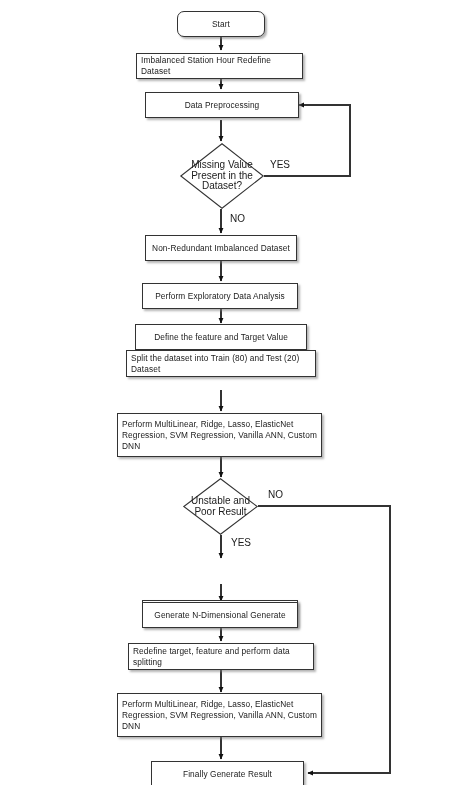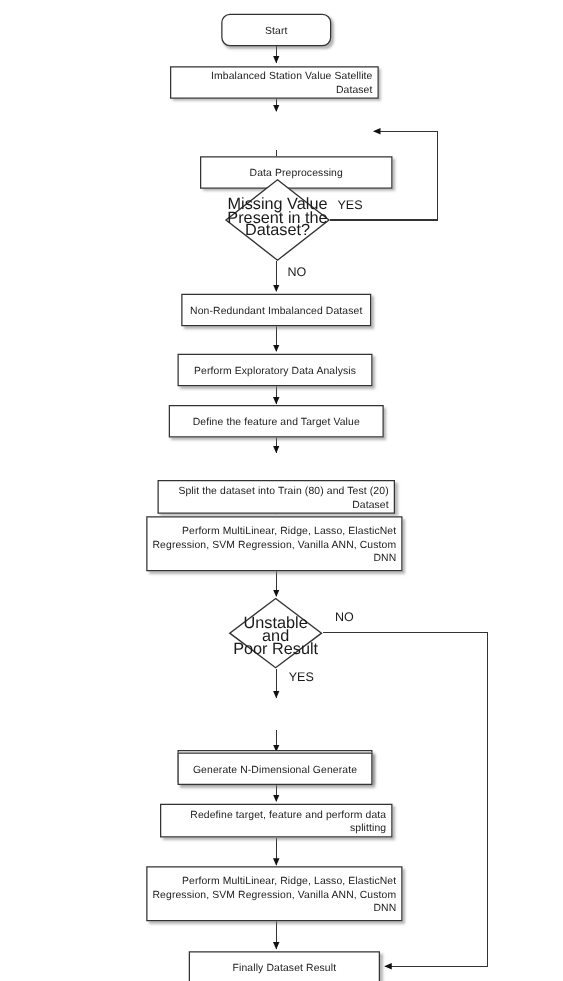--- a/index.html
+++ b/index.html
@@ -27,21 +27,21 @@
   
   .node {
     position: absolute;
     box-sizing: border-box;
     background: #ffffff;
     border: 1px solid #333333;
     box-shadow: 2px 2px 2px rgba(120,120,120,0.55);
     display: flex;
     align-items: center;
     justify-content: center;
-    text-align: right;
+    text-align: left;
     font-size: 8.3px;
     line-height: 11px;
     letter-spacing: 0.1px;
     color: #1a1a1a;
     padding: 12px 4px;
   }
   .node.rounded {
     border-radius: 7px;
   }
 
@@ -52,28 +52,28 @@
   }
   .diamond-wrap svg {
     position: absolute;
     left: 0;
     top: 0;
     overflow: visible;
   }
   .diamond-label {
     position: absolute;
     left: 0;
-    top: 15px;
+    top: 0;
     width: 100%;
     height: 100%;
     display: flex;
-    align-items: flex-start;
+    align-items: center;
     justify-content: center;
     text-align: center;
-    font-size: 13px;
+    font-size: 10px;
     line-height: 10.5px;
     color: #1a1a1a;
     pointer-events: none;
   }
 
   
   .edge-label {
     position: absolute;
     font-size: 10px;
     line-height: 10px;
@@ -135,24 +135,24 @@
 
       <line x1="221" y1="737" x2="221" y2="759" marker-end="url(#arrow)"></line>
     </g>
   </svg>
 
   <div class="node rounded" style="left:177px; top:11px; width:88px; height:23px;">
     <span>Start</span>
   </div>
 
   <div class="node" style="left:136px; top:53px; width:167px; height:25px;">
-    <span>Imbalanced Station Value Satellite Dataset</span>
-  </div>
-
-  <div class="node" style="left:160px; top:92px; width:154px; height:24px;margin-top:33px;">
+    <span>Imbalanced Station Hour Redefine Dataset</span>
+  </div>
+
+  <div class="node" style="left:145px; top:92px; width:154px; height:24px;">
     <span>Data Preprocessing</span>
   </div>
 
   <div class="diamond-wrap" style="left:180px; top:143px; width:84px; height:66px;">
     <svg width="84" height="66" viewBox="0 0 84 66">
       <polygon points="42,0.8 83.2,33 42,65.2 0.8,33" fill="#ffffff" stroke="#333333" stroke-width="1.1"></polygon>
     </svg>
     <div class="diamond-label">
       <span>
         <span>Missing Value</span><br>
@@ -171,21 +171,21 @@
   </div>
 
   <div class="node" style="left:142px; top:283px; width:156px; height:24px;">
     <span>Perform Exploratory Data Analysis</span>
   </div>
 
   <div class="node" style="left:135px; top:324px; width:172px; height:16px;">
     <span>Define the feature and Target Value</span>
   </div>
 
-  <div class="node" style="left:126px; top:384px; width:190px; height:27px;">
+  <div class="node" style="left:126px; top:350px; width:190px; height:27px;">
     <span>Split the dataset into Train (80) and Test (20) Dataset</span>
   </div>
 
   <div class="node" style="left:117px; top:413px; width:205px; height:44px;">
     <span>Perform MultiLinear, Ridge, Lasso, ElasticNet Regression, SVM Regression, Vanilla ANN, Custom DNN</span>
   </div>
 
   <div class="diamond-wrap" style="left:183px; top:478px; width:75px; height:57px;">
     <svg width="75" height="57" viewBox="0 0 75 57">
       <polygon points="37.5,0.8 74.2,28.5 37.5,56.2 0.8,28.5" fill="#ffffff" stroke="#333333" stroke-width="1.1"></polygon>
@@ -212,16 +212,16 @@
 
   <div class="node" style="left:128px; top:643px; width:186px; height:27px;">
     <span>Redefine target, feature and perform data splitting</span>
   </div>
 
   <div class="node" style="left:117px; top:693px; width:205px; height:44px;">
     <span>Perform MultiLinear, Ridge, Lasso, ElasticNet Regression, SVM Regression, Vanilla ANN, Custom DNN</span>
   </div>
 
   <div class="node" style="left:151px; top:761px; width:153px; height:24px;">
-    <span>Finally Dataset Result</span>
+    <span>Finally Generate Result</span>
   </div>
 
 </div>
 
 </body></html>

